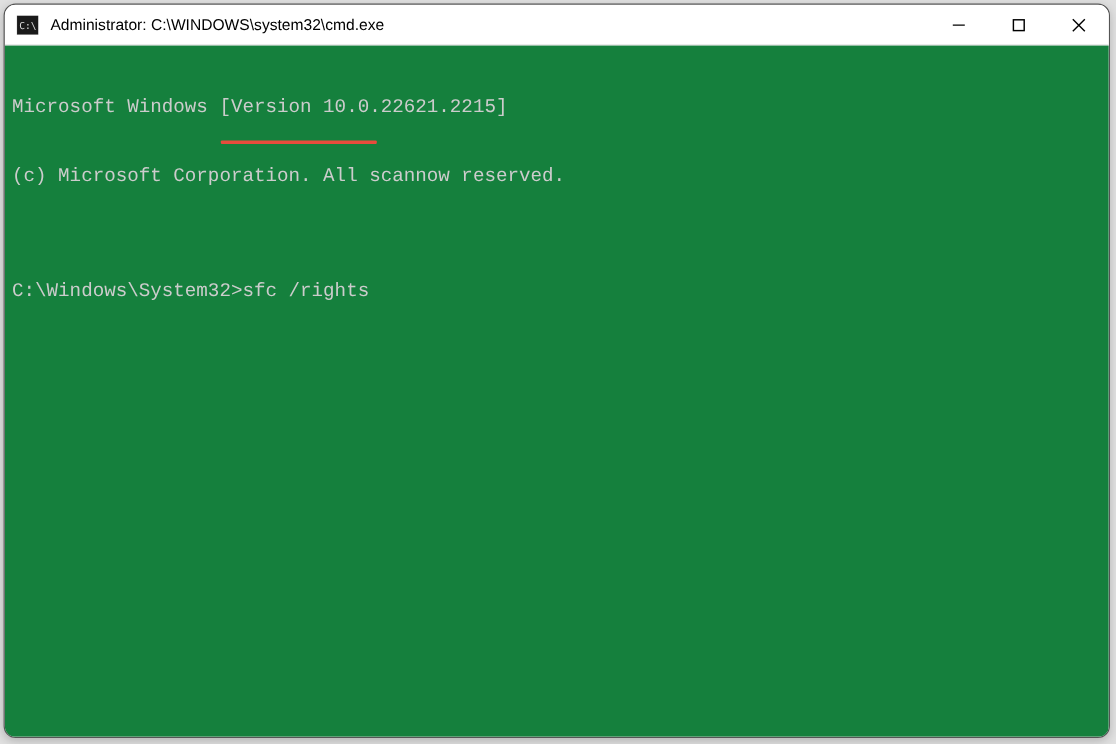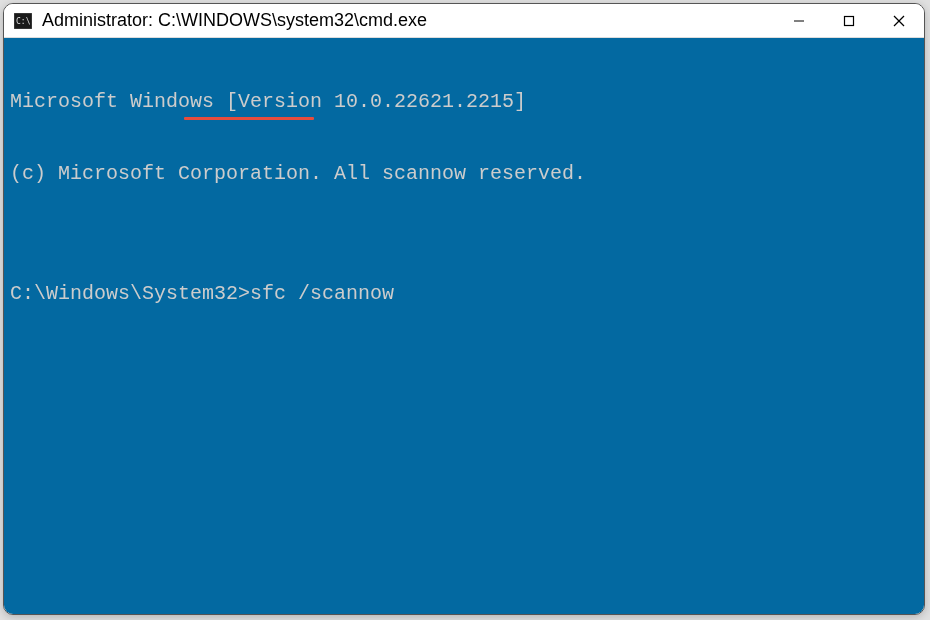--- a/index.html
+++ b/index.html
@@ -43,45 +43,45 @@
       display: flex;
       align-items: center;
       justify-content: center;
     }
     .titlebar-icon svg {
       width: 18px;
       height: 16px;
     }
     .titlebar-title {
       flex: 1;
-      font-size: 18px;
+      font-size: 13px;
       color: #000;
     }
     .win-controls {
       display: flex;
       height: 100%;
     }
     .win-btn {
       width: 50px;
       height: 100%;
       display: flex;
       align-items: center;
       justify-content: center;
       cursor: pointer;
     }
     .win-btn svg {
       width: 12px;
       height: 12px;
     }
     .terminal {
       flex: 1;
-      background: #0369a1;
+      background: #15803d;
       color: #cccccc;
       font-family: "Consolas", "Courier New", monospace;
-      font-size: 20px;
+      font-size: 16px;
       padding: 4px 6px;
       line-height: 1.2;
       white-space: pre;
       overflow: hidden;
       position: relative;
     }
     .terminal-line {
       display: block;
     }
     .prompt-line {
@@ -133,16 +133,16 @@
           <line x1="1" y1="1" x2="11" y2="11" stroke="#000" stroke-width="1.2"></line>
           <line x1="11" y1="1" x2="1" y2="11" stroke="#000" stroke-width="1.2"></line>
         </svg>
       </div>
     </div>
   </div>
   <div class="terminal">
     <span class="terminal-line">Microsoft Windows [Version 10.0.22621.2215]</span>
     <span class="terminal-line">(c) Microsoft Corporation. All scannow reserved.</span>
     <span class="terminal-line"></span>
-    <span class="prompt-line"><span class="prompt-text">C:\Windows\System32&gt;</span><span class="command-text">sfc /scannow</span></span>
+    <span class="prompt-line"><span class="prompt-text">C:\Windows\System32&gt;</span><span class="command-text">sfc /rights</span></span>
     <div class="underline-annotation"></div>
   </div>
 </div>
 
 </body></html>

